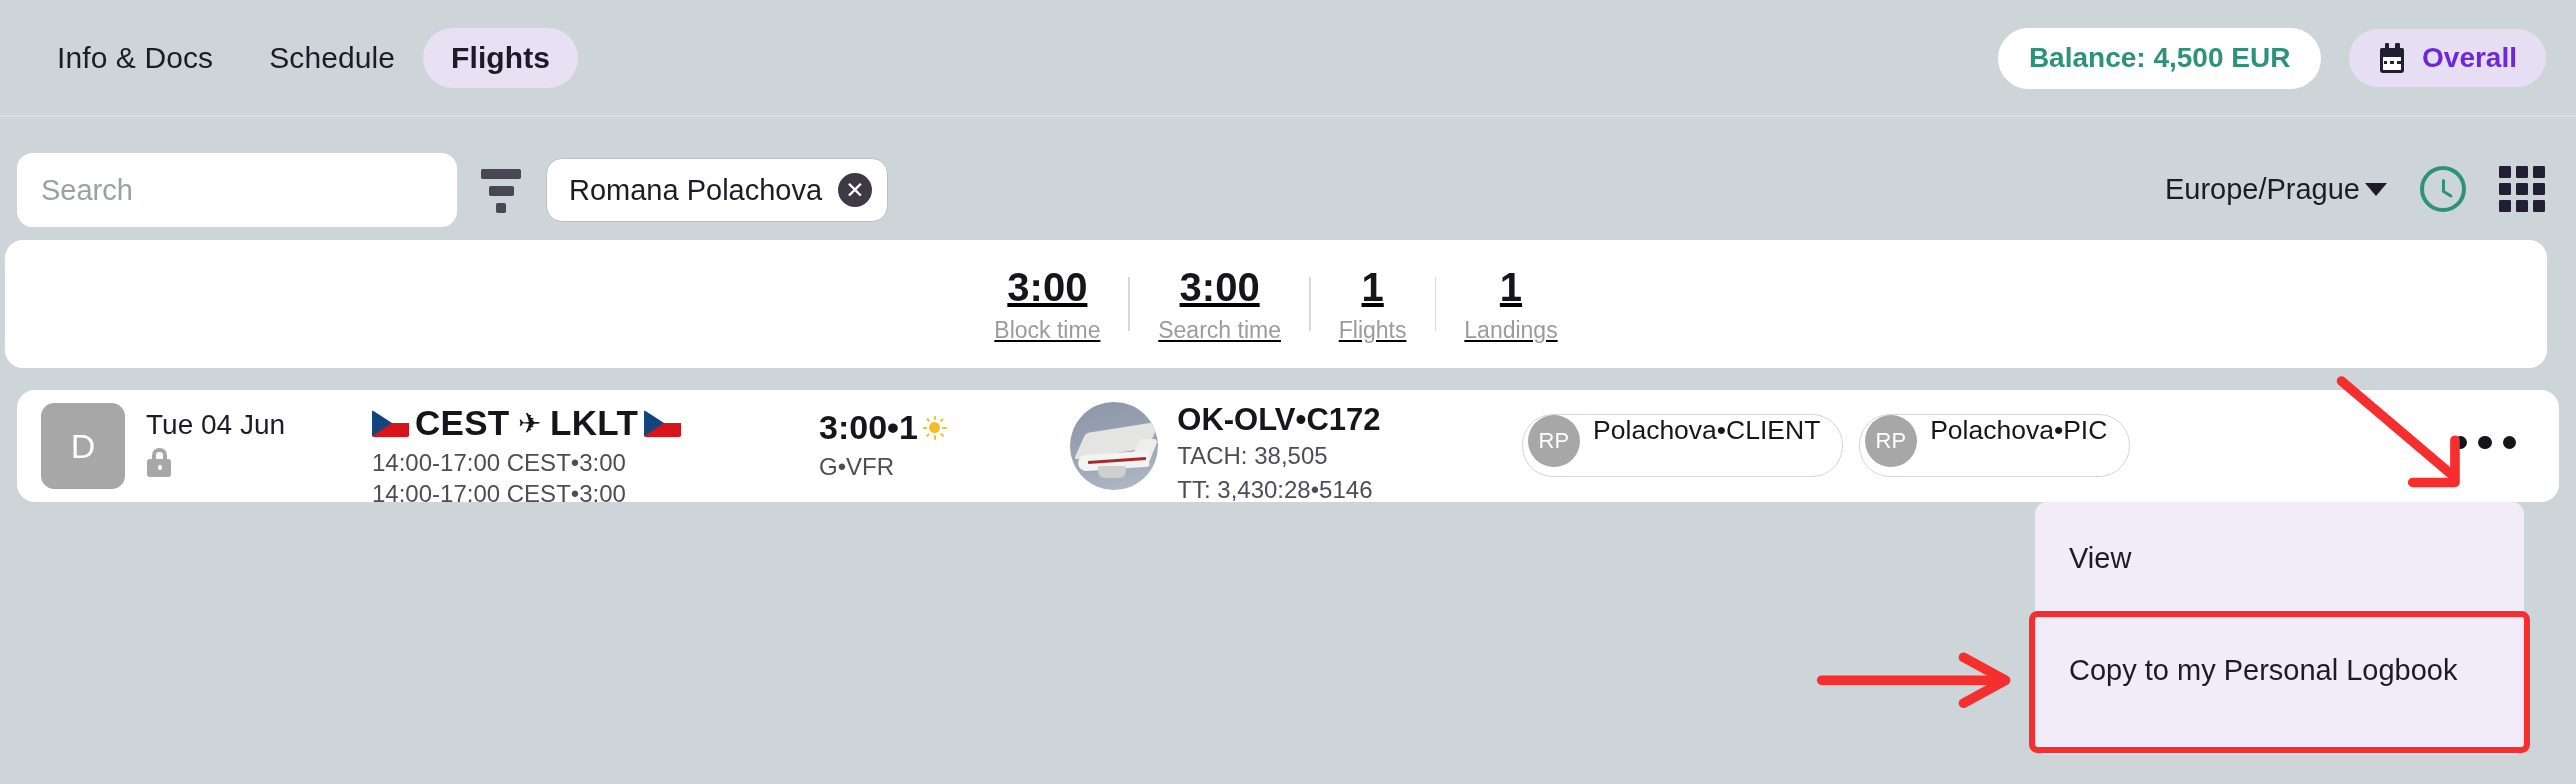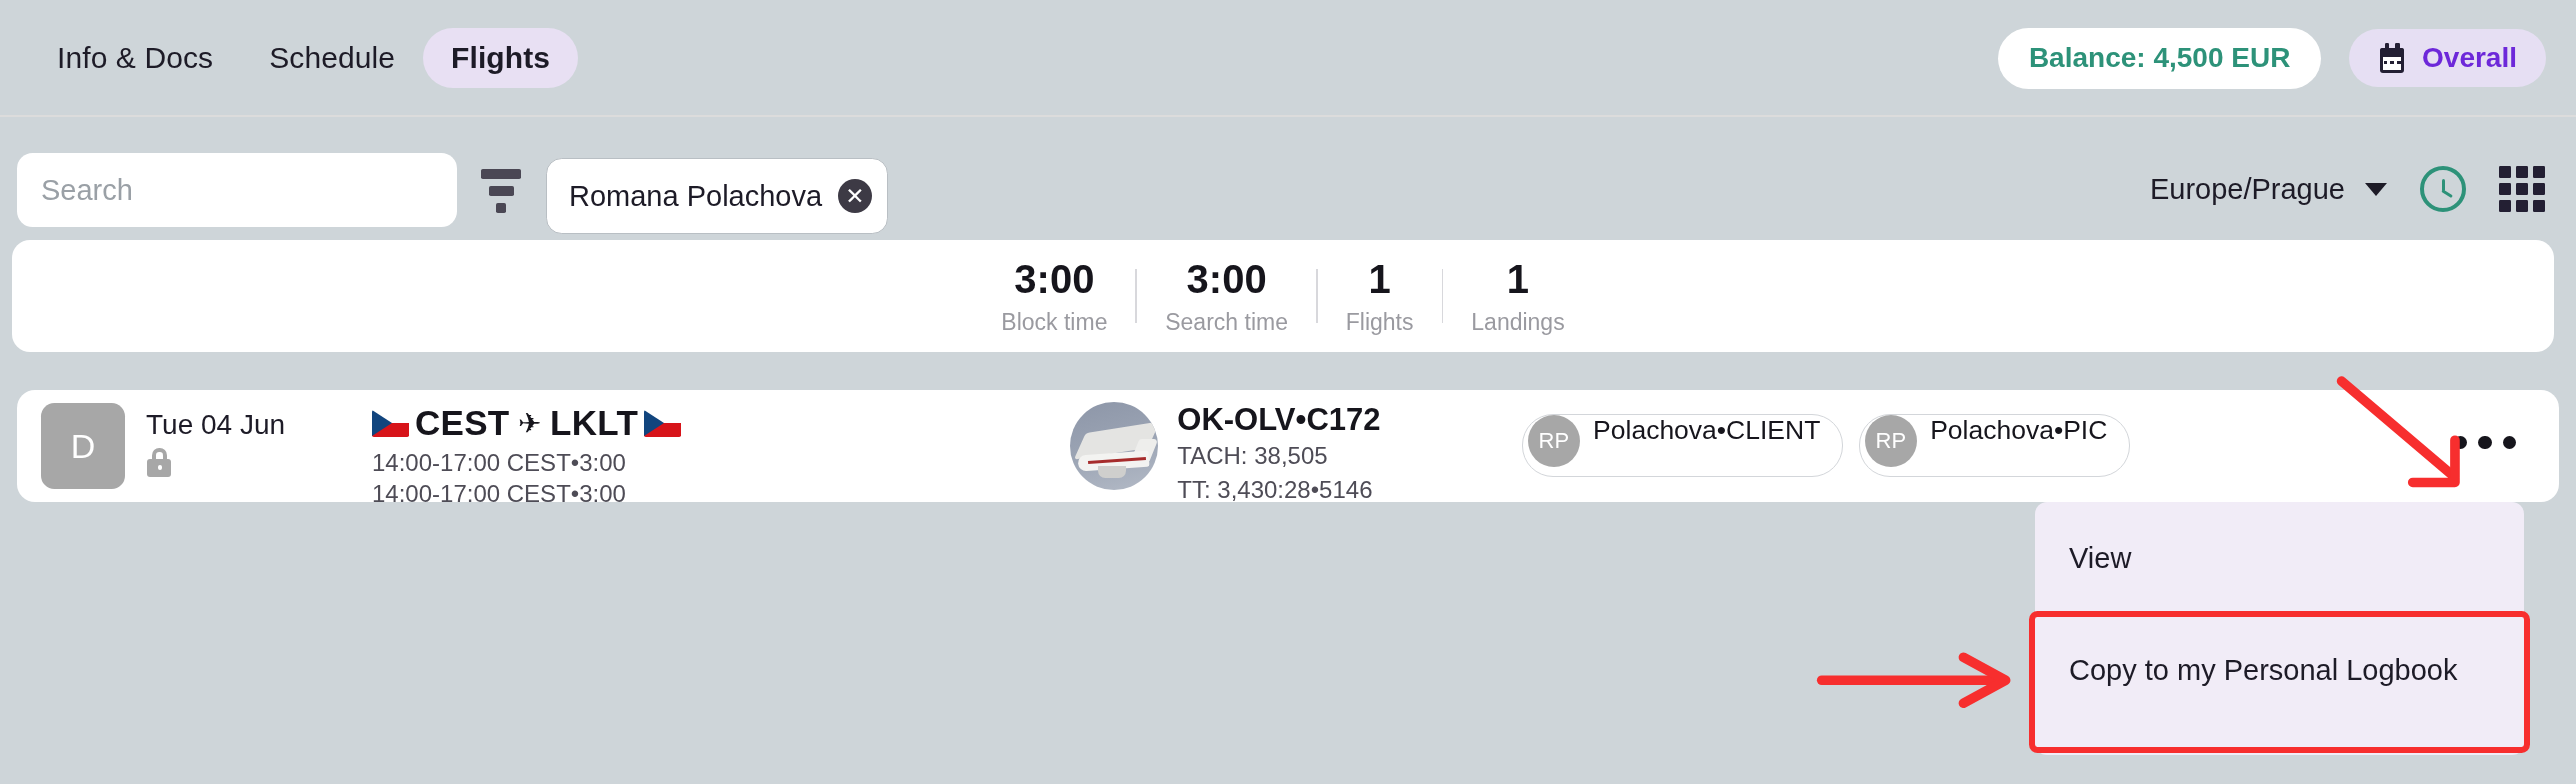--- a/index.html
+++ b/index.html
@@ -61,48 +61,48 @@
   }
   .search-box::placeholder { color: #9aa0a6; }
   .filter-ico {
     position: absolute; left: 477px; top: 169px; width: 48px; height: 42px;
   }
   .filter-ico i { display: block; background: #4a4754; border-radius: 1.8px; margin: 0 auto 6.6px; }
   .filter-ico i:nth-child(1) { width: 40px; height: 10.3px; }
   .filter-ico i:nth-child(2) { width: 25px; height: 10.3px; }
   .filter-ico i:nth-child(3) { width: 9.7px; height: 10.3px; }
   .chip-filter {
-    position: absolute; left: 546px; top: 158px; height: 76px;
+    position: absolute; left: 546px; top: 158px; height: 64px;
     background: #fff; border: 1.8px solid #b9bfc4; border-radius: 15.7px;
     display: flex; align-items: center; gap: 15.7px; padding: 0 15.7px 0 22px;
   }
   .chip-filter .txt { font-size: 29px; color: #1d1b27; white-space: nowrap; }
   .chip-x {
     width: 34px; height: 34px; border-radius: 50%; background: #3d3a45;
     color: #fff; font-size: 23px; line-height: 34px; text-align: center;
     font-family: "DejaVu Sans", sans-serif; flex: 0 0 auto;
   }
   .tz-group {
     position: absolute; right: 31px; top: 156px; height: 66px;
     display: flex; align-items: center; gap: 33px;
   }
-  .tz-label { font-size: 29px; color: #1d1b27; display: flex; align-items: center; gap: 20px; white-space: nowrap; }
+  .tz-label { font-size: 29px; color: #1d1b27; display: flex; align-items: center; gap: 5px; white-space: nowrap; }
   .caret { width: 0; height: 0; border-left: 11px solid transparent; border-right: 11px solid transparent; border-top: 13.3px solid #1d1b27; }
   .clock-ico { width: 46px; height: 46px; position: relative; }
   .clock-ico .ring { position: absolute; inset: 0; border: 4.2px solid #2d9279; border-radius: 50%; }
   .clock-ico .h { position: absolute; left: 22px; top: 13.3px; width: 3px; height: 12px; background: #2d9279; border-radius: 1.8px; }
   .clock-ico .m { position: absolute; left: 22px; top: 23px; width: 11.5px; height: 3px; background: #2d9279; border-radius: 1.8px; transform: rotate(32deg); transform-origin: left center; }
   .grid-ico { width: 46px; height: 46px; display: grid; grid-template-columns: repeat(3,1fr); grid-template-rows: repeat(3,1fr); gap: 5.4px; }
   .grid-ico span { background: #231f33; border-radius: 1.2px; }
 
   
   .stats-card {
-    position: absolute; left: 12px; top: 240px; width: 2542px; height: 112px;
+    position: absolute; left: 5px; top: 240px; width: 2542px; height: 128px;
     background: #fff; border-radius: 18px;
-    display: flex; align-items: center; justify-content: center;
+    display: flex; align-items: center; justify-content: center; text-decoration: underline;
   }
   .stats-inner { display: flex; align-items: stretch; }
   .stat { display: flex; flex-direction: column; align-items: center; justify-content: center; padding: 0 28px; }
   .stat .val { font-size: 40px; font-weight: bold; color: #16151c; line-height: 1.15; white-space: nowrap; }
   .stat .lbl { font-size: 23px; color: #9a9aa0; margin-top: 7.2px; white-space: nowrap; }
   .stat-sep { width: 1.8px; background: #d8d8dc; margin: 13.3px 0; }
 
   
   .flight-card {
     position: absolute; left: 17px; top: 390px; width: 2542px; height: 112px;
@@ -303,20 +303,37 @@
               <span class="bot"></span>
               <span class="tri"></span>
           </span>
         </div>
         <div class="route-times">
           <div>14:00-17:00 CEST•3:00</div>
           <div>14:00-17:00 CEST•3:00</div>
         </div>
       </div>
 
+      <div class="dur-col">
+        <div class="main">
+          <span>3:00•1</span>
+          <span class="sun-ico">
+            <span class="core"></span>
+            <span class="ray" style="left:11px;top:0;width:2.4px;height:4.8px;"></span>
+            <span class="ray" style="left:11px;top:19.3px;width:2.4px;height:4.8px;"></span>
+            <span class="ray" style="left:0;top:11px;width:4.8px;height:2.4px;"></span>
+            <span class="ray" style="left:19.3px;top:11px;width:4.8px;height:2.4px;"></span>
+            <span class="ray" style="left:3px;top:3px;width:4.2px;height:2.4px;transform:rotate(45deg);"></span>
+            <span class="ray" style="left:17px;top:3px;width:4.2px;height:2.4px;transform:rotate(-45deg);"></span>
+            <span class="ray" style="left:3px;top:18.7px;width:4.2px;height:2.4px;transform:rotate(-45deg);"></span>
+            <span class="ray" style="left:17px;top:18.7px;width:4.2px;height:2.4px;transform:rotate(45deg);"></span>
+          </span>
+        </div>
+        <div class="sub">G•VFR</div>
+      </div>
 
       <div class="ac-col">
         <div class="ac-photo">
           <span class="wing"></span>
             <span class="tail"></span>
           <span class="fus"></span>
             <span class="stripe"></span>
             <span class="gear"></span>
         </div>
         <div class="ac-text">

